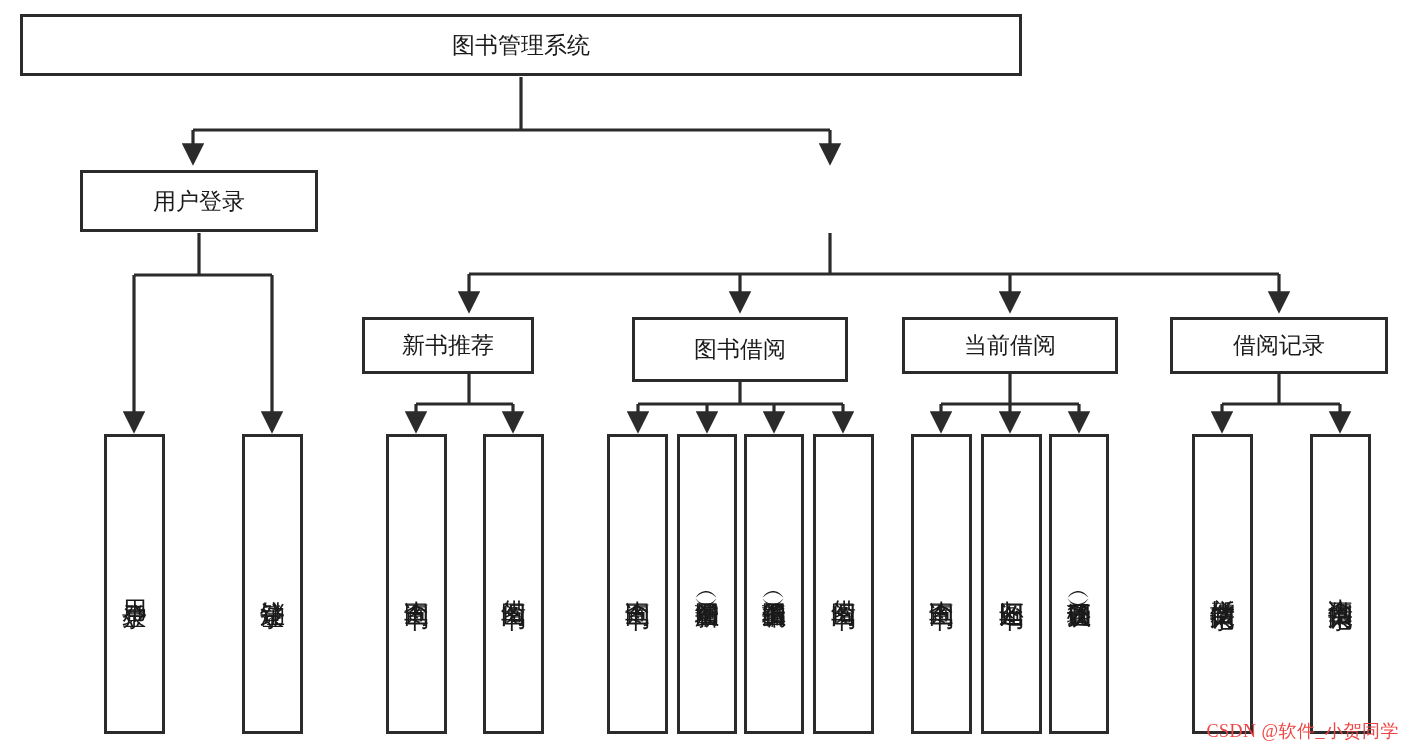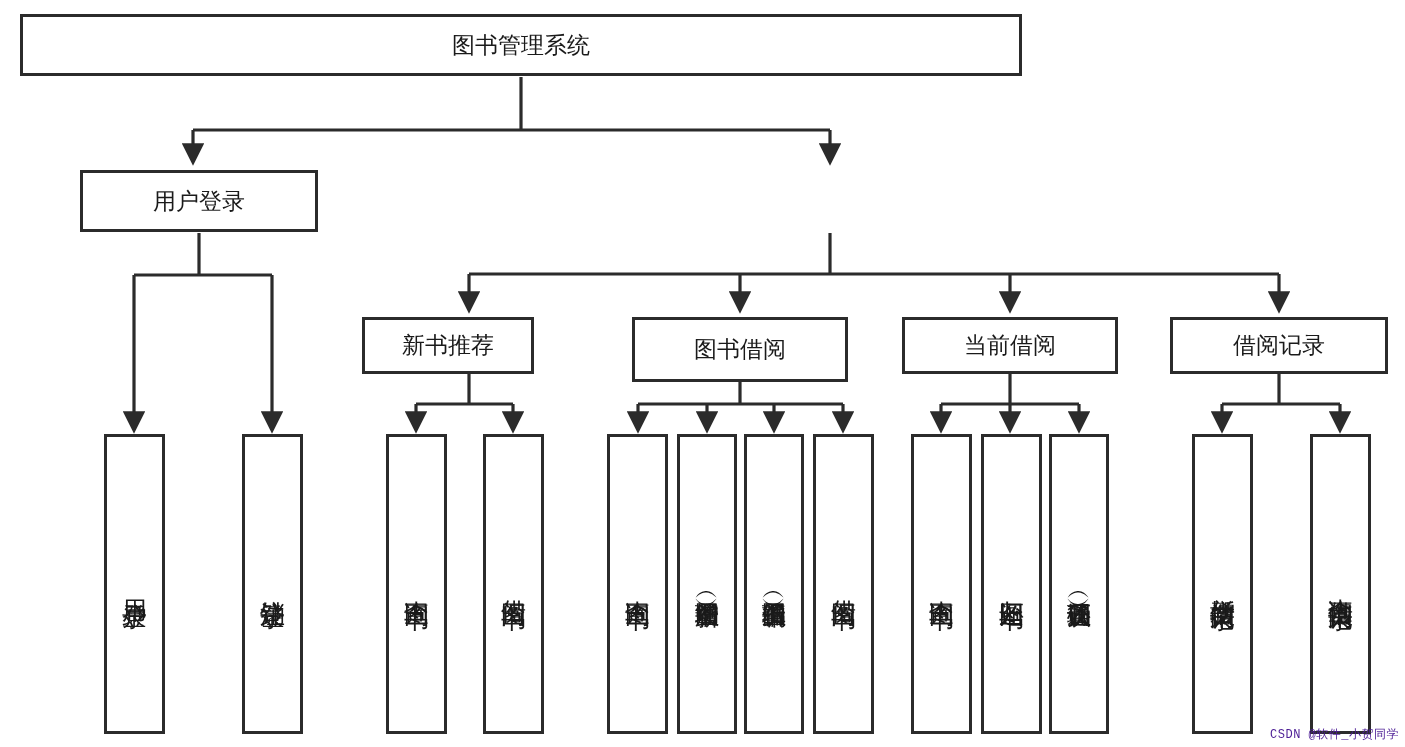--- a/index.html
+++ b/index.html
@@ -42,25 +42,25 @@
     font-size:25px;
     letter-spacing:2px;
     line-height:1;
     white-space:nowrap;
   }
   .node.v.tight .lbl{font-size:24px;letter-spacing:0px;}
 
   #watermark{
     position:absolute;
     right:6px;bottom:4px;
-    font-size:12px;
-    color:#4c1d95;
+    font-size:18px;
+    color:#ef4444;
     letter-spacing:0.5px;
     white-space:nowrap;
-    font-family:Liberation Mono, monospace;
+    font-family:Liberation Serif, serif;
   }
 </style>
 </head>
 <body>
 
 <div id="canvas">
 
   <svg class="connectors" viewBox="0 0 1405 747">
     <defs>
       <marker id="arrow" viewBox="0 0 12 12" refX="10" refY="6" markerWidth="7" markerHeight="7" orient="auto-start-reverse">

